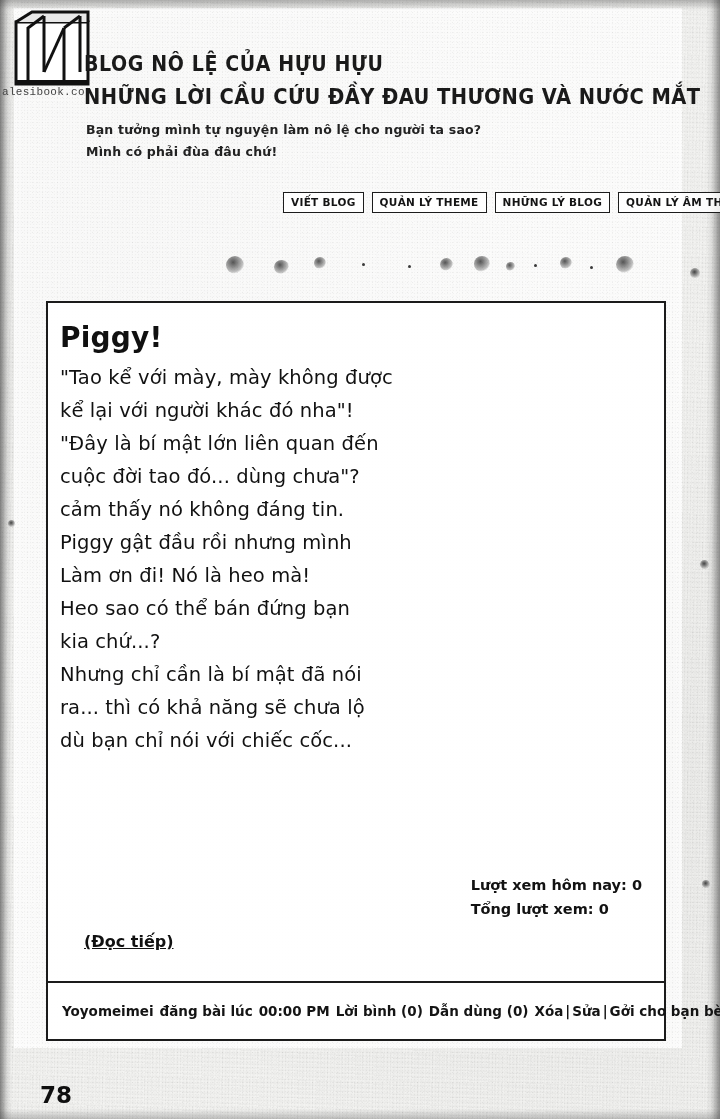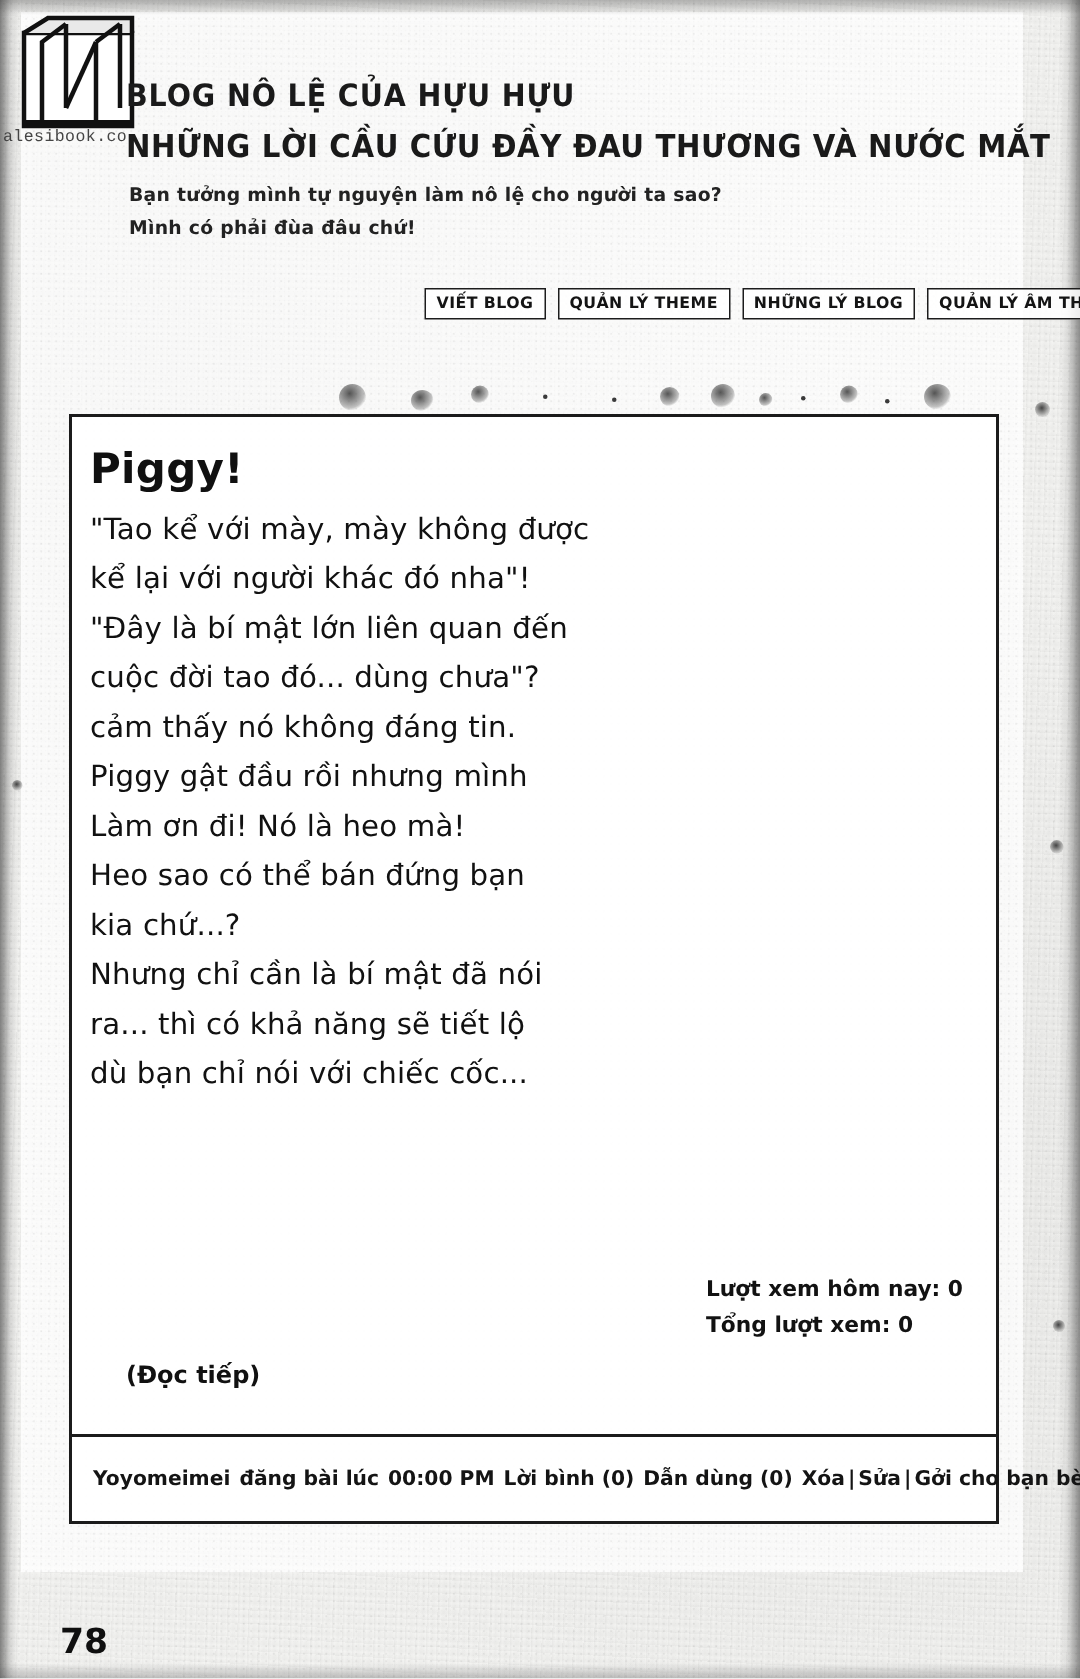--- a/index.html
+++ b/index.html
@@ -179,21 +179,21 @@
   .side-speck {
     position: absolute;
     border-radius: 50%;
     background: radial-gradient(circle at 45% 40%, rgba(25,25,25,.8), rgba(120,120,120,.3) 65%, rgba(255,255,255,0));
   }
 
   
   .post-box {
     position: absolute;
     left: 46px;
-    top: 276px;
+    top: 301px;
     width: 620px;
     height: 740px;
     border: 2px solid #1b1b1b;
     background: rgba(255,255,255,.93);
     box-sizing: border-box;
   }
   .post-inner {
     position: relative;
     width: 100%;
     height: 100%;
@@ -241,20 +241,21 @@
 
   .read-more {
     position: absolute;
     left: 36px;
     bottom: 88px;
     font-size: 16px;
     font-weight: bold;
     color: #111;
     font-family: "DejaVu Sans", sans-serif;
     cursor: pointer;
+    text-decoration: underline;
   }
 
   .footer-rule {
     position: absolute;
     left: 0;
     right: 0;
     bottom: 56px;
     height: 2px;
     background: #1b1b1b;
   }
@@ -365,21 +366,21 @@
         <div class="post-line">"Tao kể với mày, mày không được</div>
         <div class="post-line">kể lại với người khác đó nha"!</div>
         <div class="post-line">"Đây là bí mật lớn liên quan đến</div>
         <div class="post-line">cuộc đời tao đó... dùng chưa"?</div>
         <div class="post-line">cảm thấy nó không đáng tin.</div>
         <div class="post-line">Piggy gật đầu rồi nhưng mình</div>
         <div class="post-line">Làm ơn đi! Nó là heo mà!</div>
         <div class="post-line">Heo sao có thể bán đứng bạn</div>
         <div class="post-line">kia chứ...?</div>
         <div class="post-line">Nhưng chỉ cần là bí mật đã nói</div>
-        <div class="post-line">ra... thì có khả năng sẽ tiết lộ</div>
+        <div class="post-line">ra... thì có khả năng sẽ chưa lộ</div>
         <div class="post-line">dù bạn chỉ nói với chiếc cốc...</div>
       </div>
 
       <div class="stats">
         <div class="stat-line">Lượt xem hôm nay: 0</div>
         <div class="stat-line">Tổng lượt xem: 0</div>
       </div>
 
       <div class="read-more">(Đọc tiếp)</div>
 

